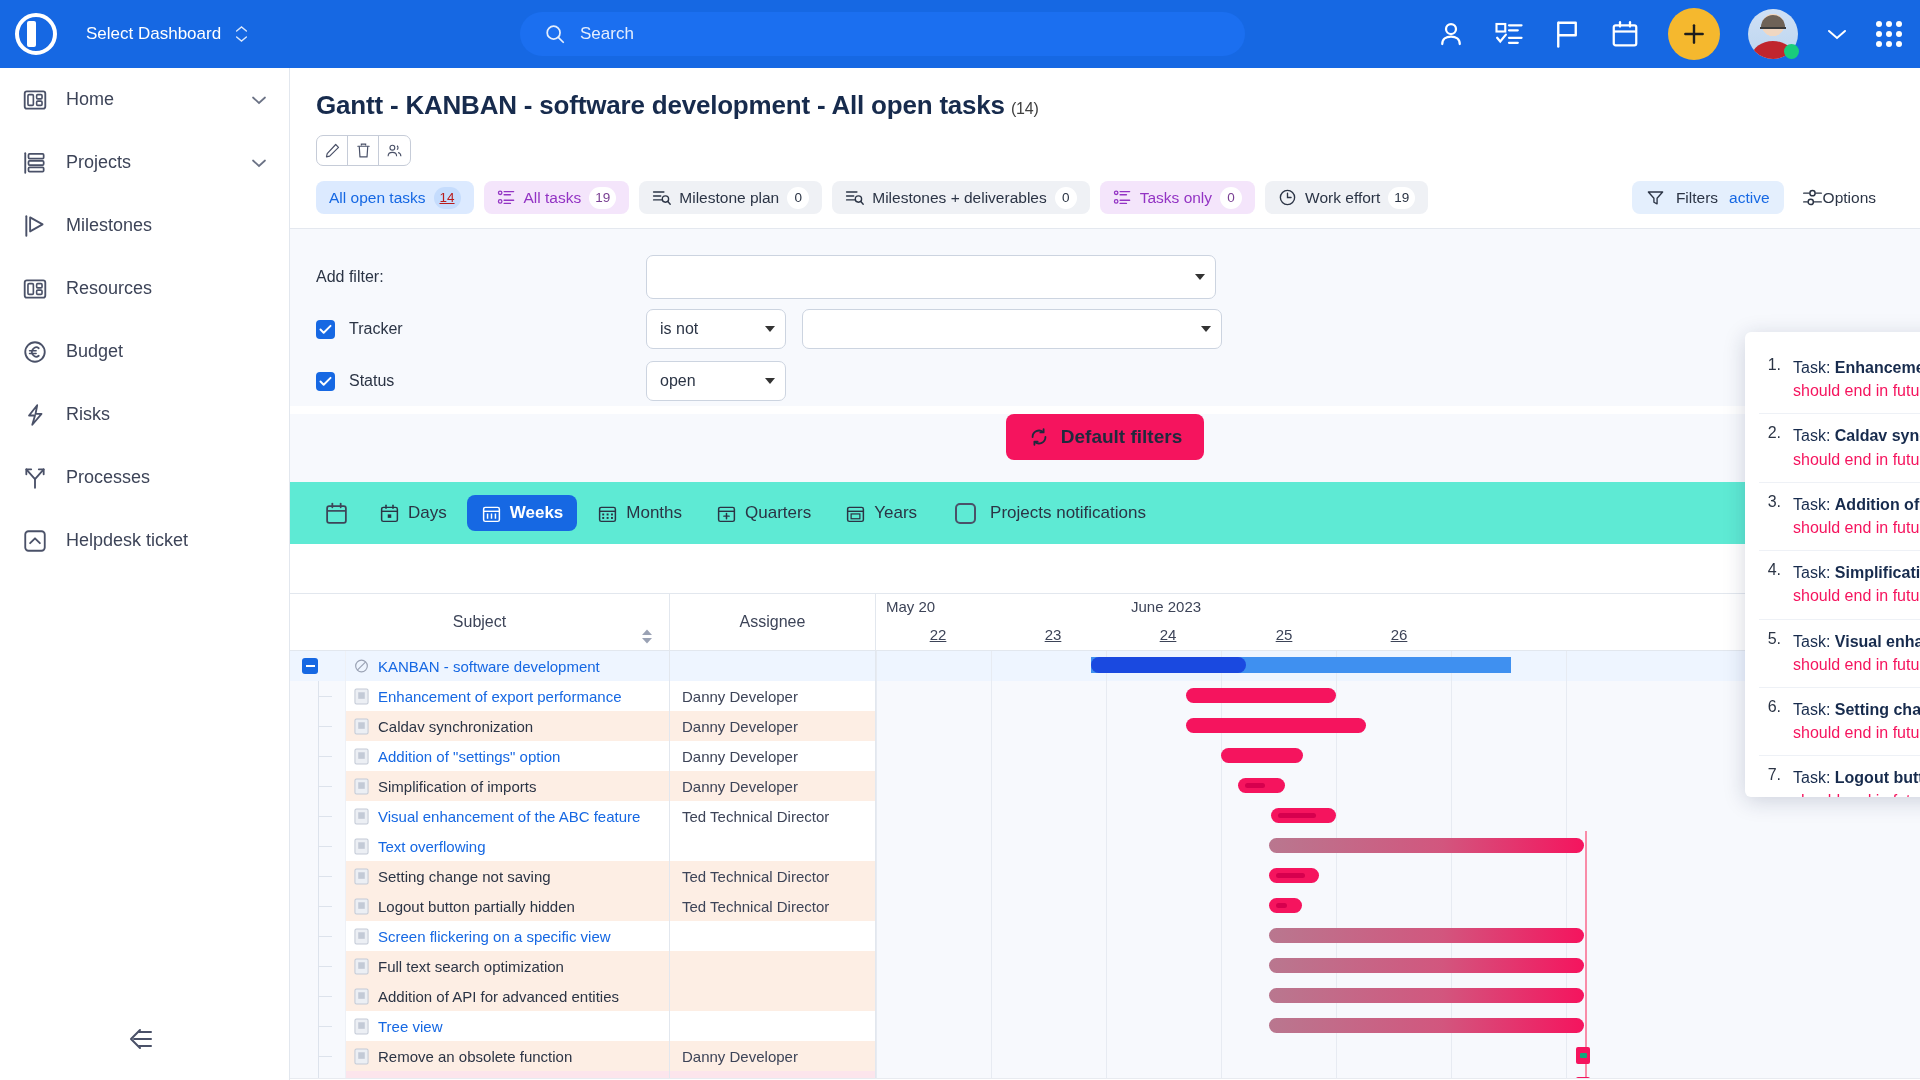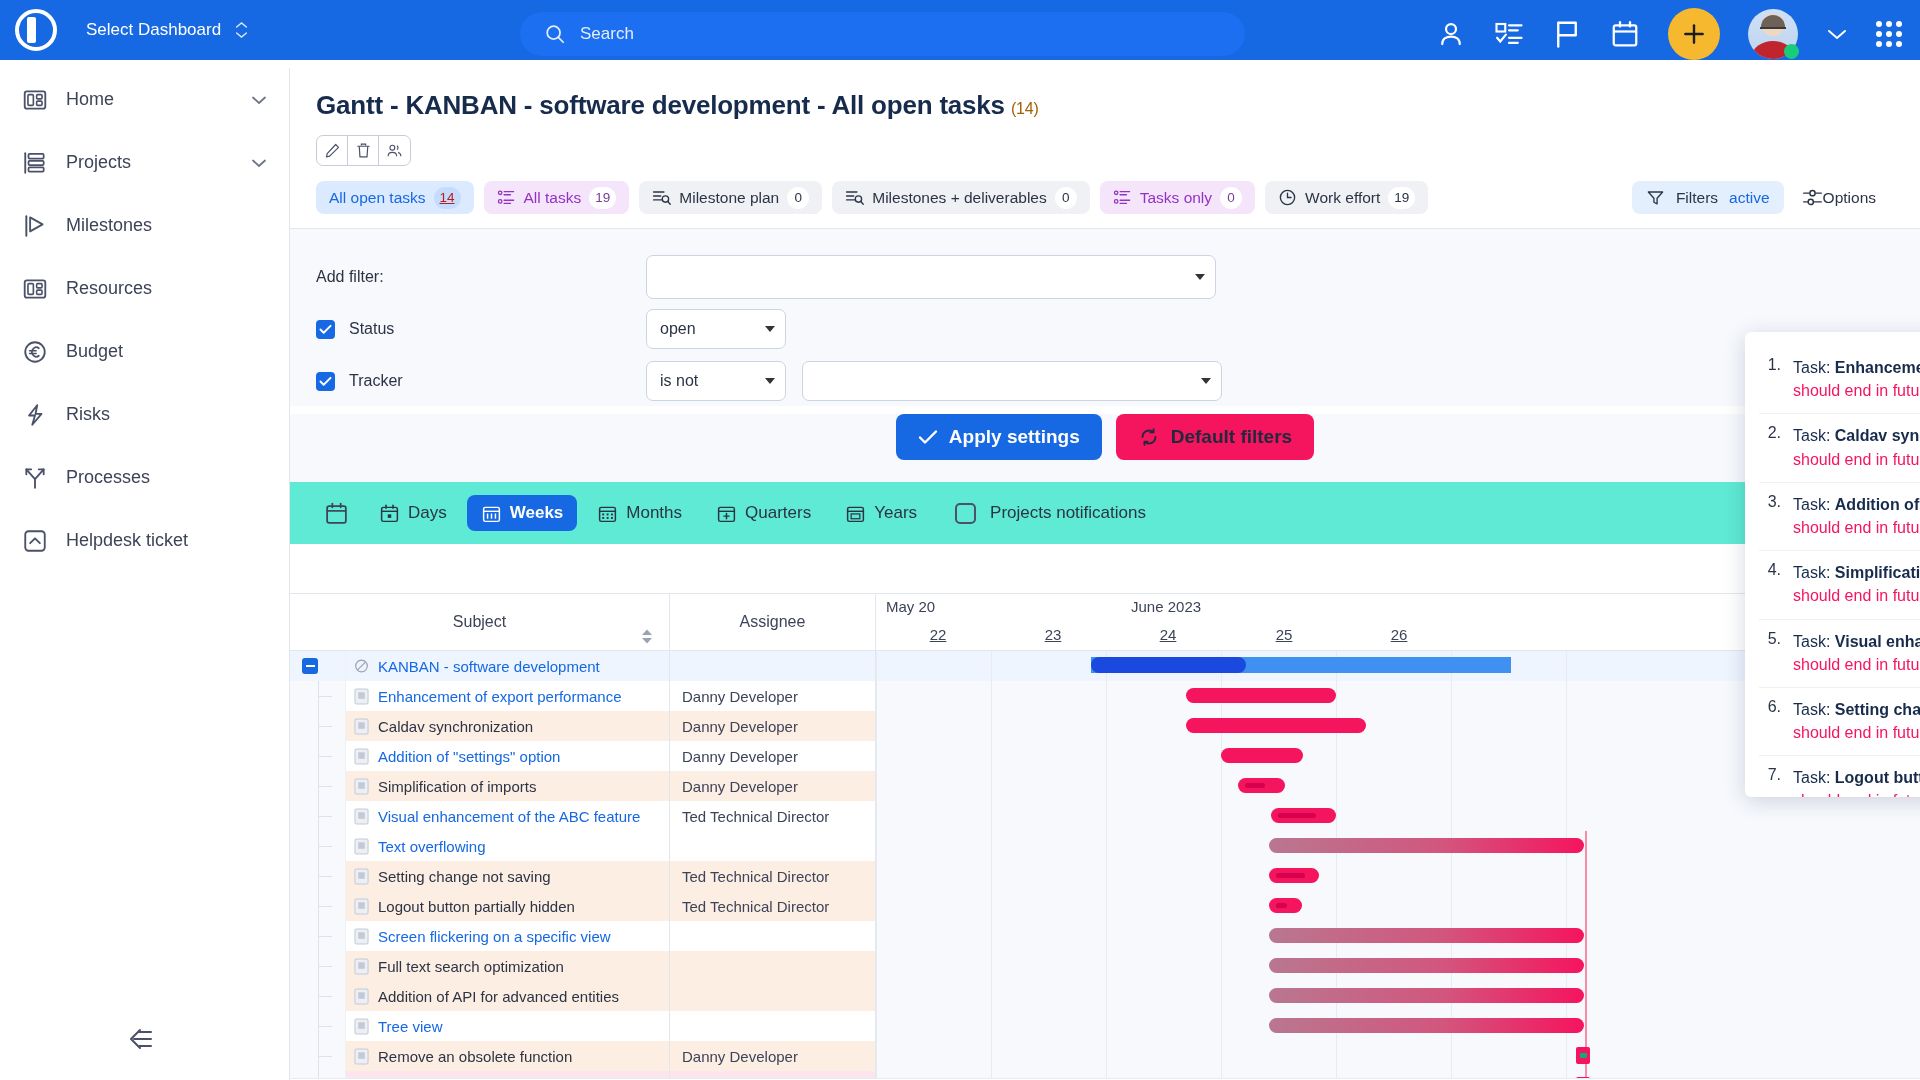--- a/index.html
+++ b/index.html
@@ -6,21 +6,21 @@
   html, body { width: 1920px; height: 1080px; overflow: hidden; }
   body {
     font-family: "Liberation Sans", sans-serif;
     font-size: 15px;
     color: #2b3445;
     background: #ffffff;
   }
 
   
   #topbar {
-    position: absolute; top: 0; left: 0; width: 1920px; height: 60px;
+    position: absolute; top: 0; left: 0; width: 1920px; height: 68px;
     background: #1668e3;
     display: flex; align-items: center;
   }
   #topbar .logo-wrap { width: 72px; display:flex; align-items:center; justify-content:center; }
   .logo-circle {
     width: 42px; height: 42px; border-radius: 50%;
     border: 4px solid #ffffff; position: relative;
     display:flex; align-items:center; justify-content:center;
   }
   .logo-circle::after {
@@ -78,21 +78,21 @@
   #collapse-btn {
     position:absolute; left: 125px; bottom: 28px; cursor:pointer;
     width:32px; height:26px; color:#4a5168;
   }
 
   
   #main { position:absolute; left:290px; top:68px; width:1630px; height:1012px; background:#ffffff; }
 
   #page-head { padding: 22px 26px 0 26px; }
   #page-title { font-size: 26px; font-weight: 700; color:#172b4d; letter-spacing:-0.2px; }
-  #page-title .count { font-size:16px; font-weight:400; color:#a16207; margin-left:6px; }
+  #page-title .count { font-size:16px; font-weight:400; color:#404040; margin-left:6px; }
 
   #title-actions { display:flex; margin-top:14px; border:1px solid #c6ccd8; border-radius:7px; width:fit-content; overflow:hidden; background:#fff; }
   #title-actions div { width:31px; height:29px; display:flex; align-items:center; justify-content:center; border-right:1px solid #c6ccd8; cursor:pointer; color:#4a5168; }
   #title-actions div:last-child { border-right:none; }
 
   #tabs-row { display:flex; align-items:center; gap:10px; margin-top:15px; position:relative; }
   .tab {
     display:flex; align-items:center; gap:8px; height:33px; padding: 0 13px;
     border-radius:8px; font-size:15.5px; cursor:pointer; white-space:nowrap;
   }
@@ -506,55 +506,49 @@
       </div>
     </div>
 
     <div class="frow">
       <div class="flabel">
         <span class="fcheck">
           <svg width="13" height="11" viewBox="0 0 14 12">
               <path d="M1.5 6 L5 9.5 L12.5 2" stroke="#fff" stroke-width="2.1" fill="none" stroke-linecap="round" stroke-linejoin="round"></path>
             </svg>
         </span>
-        <span>Status</span>
-      </div>
-      <div class="sel" id="sel-status">
-        <span>open</span>
+        <span>Tracker</span>
+      </div>
+      <div class="sel" id="sel-op">
+        <span>is not</span>
+        <span class="caret"></span>
+      </div>
+      <div class="sel" id="sel-val">
+        <span></span>
         <span class="caret"></span>
       </div>
     </div>
 
     <div class="frow">
       <div class="flabel">
         <span class="fcheck">
           <svg width="13" height="11" viewBox="0 0 14 12">
               <path d="M1.5 6 L5 9.5 L12.5 2" stroke="#fff" stroke-width="2.1" fill="none" stroke-linecap="round" stroke-linejoin="round"></path>
             </svg>
         </span>
-        <span>Tracker</span>
-      </div>
-      <div class="sel" id="sel-op">
-        <span>is not</span>
+        <span>Status</span>
+      </div>
+      <div class="sel" id="sel-status">
+        <span>open</span>
         <span class="caret"></span>
       </div>
-      <div class="sel" id="sel-val">
-        <span></span>
-        <span class="caret"></span>
-      </div>
     </div>
   </div>
 
   <div id="action-bar">
-    <button class="btn" id="apply-btn">
-      <svg width="20" height="16" viewBox="0 0 20 16">
-          <path d="M2 8.5 L7 13.5 L18 2.5" stroke="#fff" stroke-width="2.4" fill="none" stroke-linecap="round" stroke-linejoin="round"></path>
-        </svg>
-      <span>Apply settings</span>
-    </button>
     <button class="btn" id="default-btn">
       <svg width="22" height="22" viewBox="0 0 24 24">
         <path d="M5 12a7 7 0 0111.5-5.4" stroke="#1f2a3d" stroke-width="2" fill="none" stroke-linecap="round"></path>
         <path d="M19 12a7 7 0 01-11.5 5.4" stroke="#1f2a3d" stroke-width="2" fill="none" stroke-linecap="round"></path>
         <path d="M17 3.5 L17 7 L13.5 7" stroke="#1f2a3d" stroke-width="2" fill="none" stroke-linecap="round" stroke-linejoin="round"></path>
         <path d="M7 20.5 L7 17 L10.5 17" stroke="#1f2a3d" stroke-width="2" fill="none" stroke-linecap="round" stroke-linejoin="round"></path>
       </svg>
       <span>Default filters</span>
     </button>
   </div>

